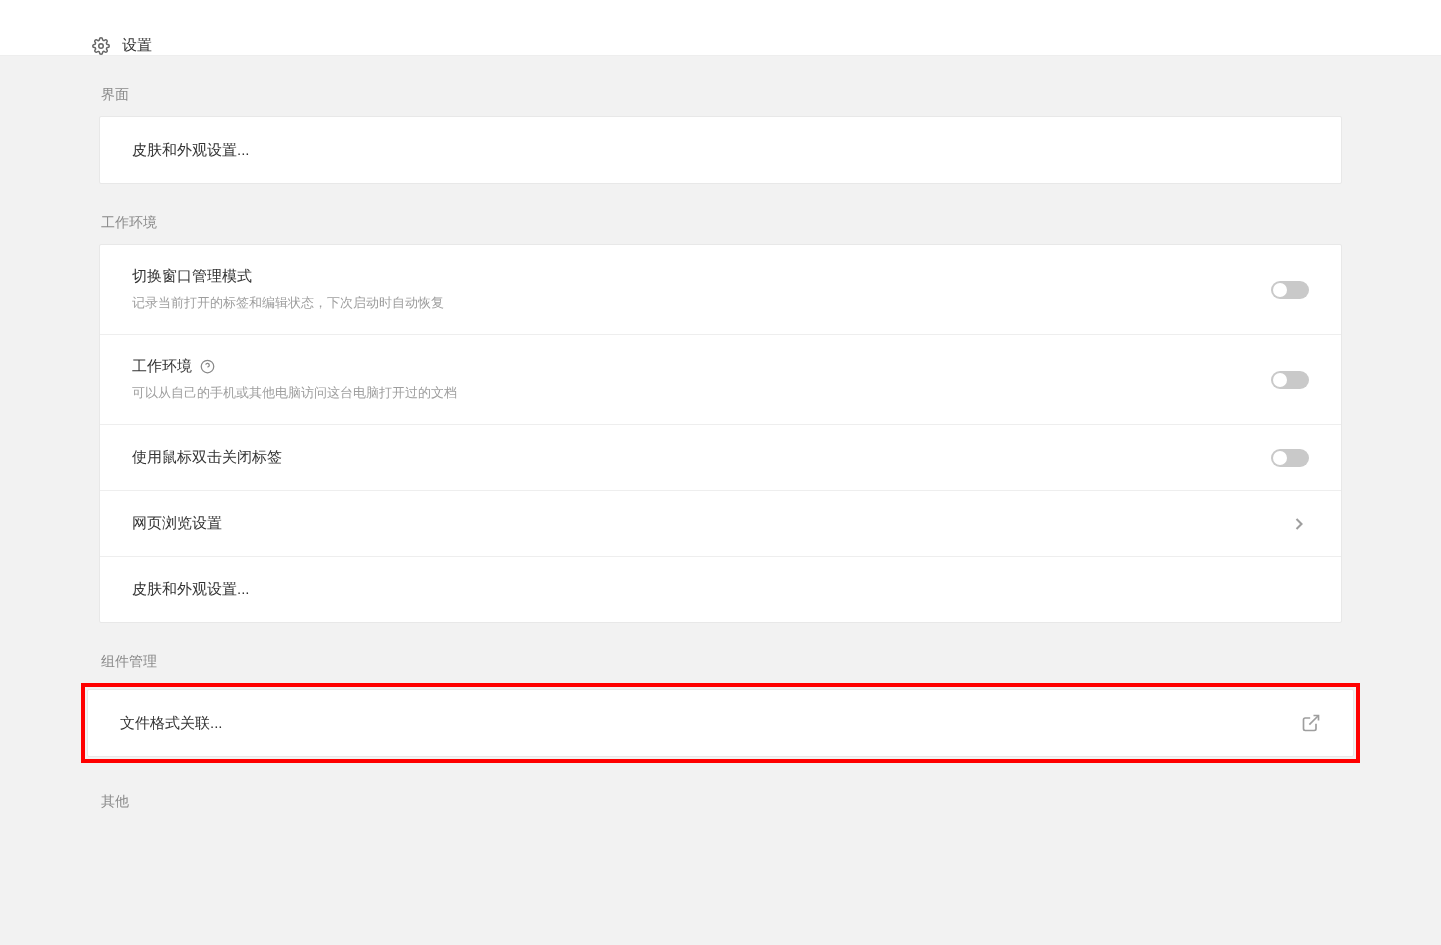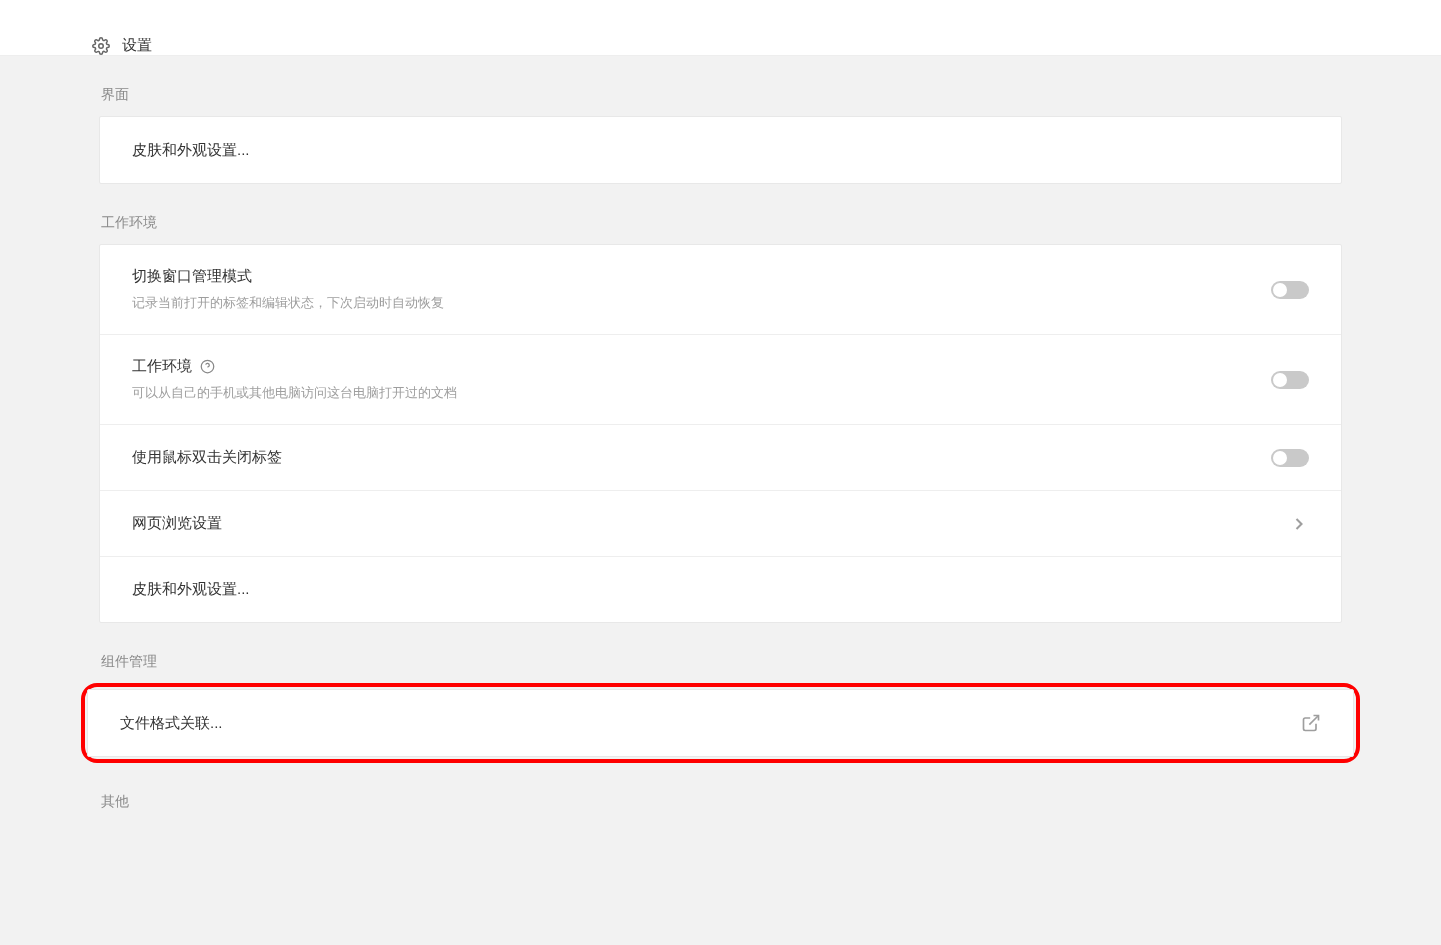--- a/index.html
+++ b/index.html
@@ -101,21 +101,21 @@
       left: 2px;
     }
     .chevron-icon, .external-icon {
       width: 20px;
       height: 20px;
       color: #9e9e9e;
       flex-shrink: 0;
     }
     .highlight-box {
       border: 4px solid #ff0000;
-      border-radius: 16px;
+      border-radius: 0;
       padding: 2px;
       margin-left: -18px;
       margin-right: -18px;
     }
     .highlight-box .card {
       margin: 0;
     }
   </style>
 </head>
 <body>

